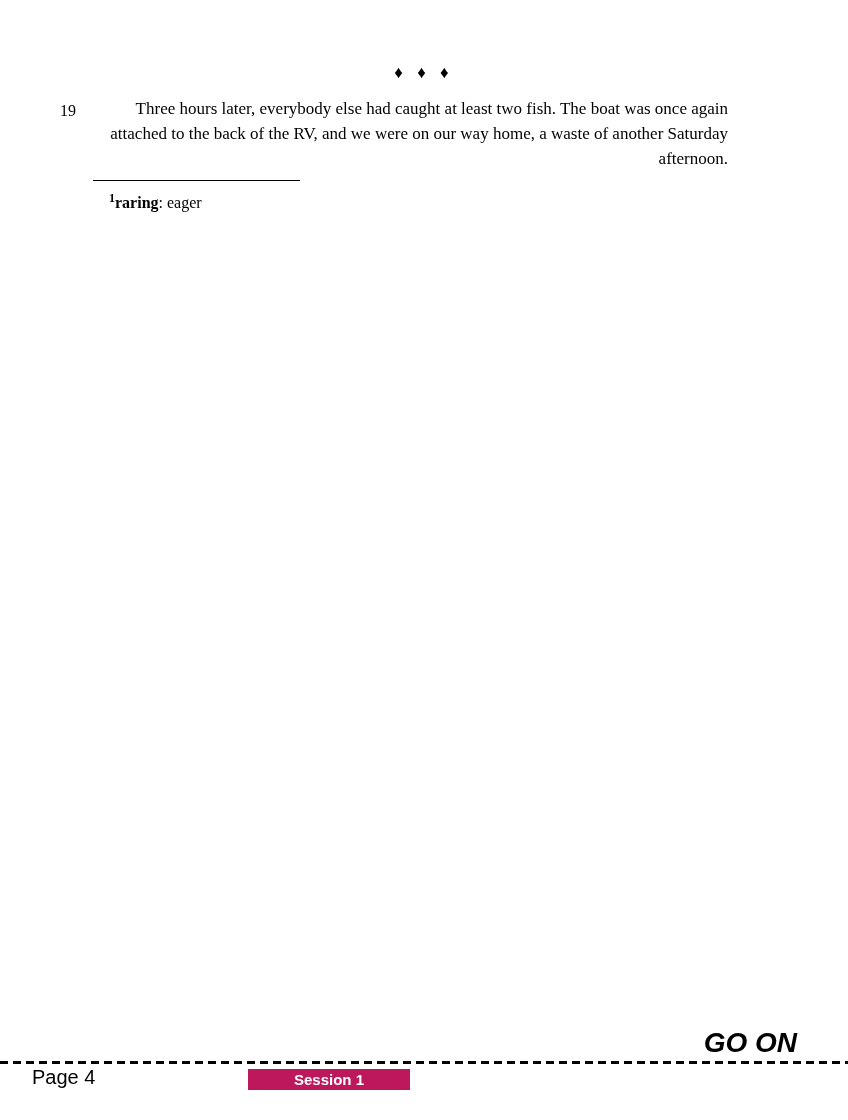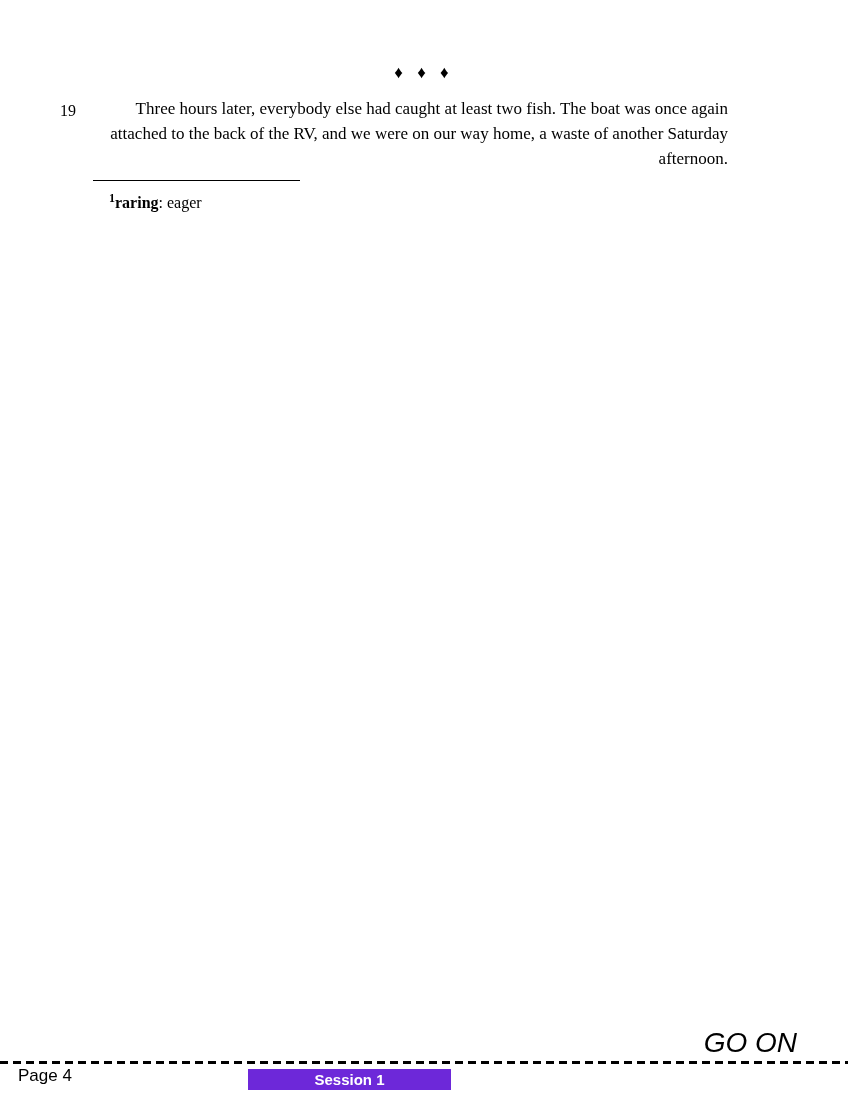--- a/index.html
+++ b/index.html
@@ -68,48 +68,48 @@
     font-size: 12px;
   }
   .footnote .term {
     font-weight: bold;
   }
   .go-on {
     position: absolute;
     top: 1027px;
     right: 51px;
     font-family: "Liberation Sans", sans-serif;
-    font-weight: normal;
+    font-weight: bold;
     font-style: italic;
     font-size: 28px;
     letter-spacing: 0px;
     text-align: right;
   }
   .dashed-line {
     position: absolute;
     top: 1061px;
     left: 0;
     width: 848px;
     height: 3px;
     background: repeating-linear-gradient(90deg, #000000 0px, #000000 8px, transparent 8px, transparent 13px);
   }
   .page-label {
     position: absolute;
     top: 1066px;
-    left: 18px;
+    left: 32px;
     font-family: "Liberation Sans", sans-serif;
-    font-size: 17px;
+    font-size: 20px;
   }
   .session-box {
     position: absolute;
     top: 1069px;
     left: 248px;
-    width: 203px;
+    width: 162px;
     height: 21px;
-    background: #6d28d9;
+    background: #be185d;
     color: #ffffff;
     font-family: "Liberation Sans", sans-serif;
     font-weight: bold;
     font-size: 15px;
     line-height: 21px;
     text-align: center;
   }
 </style>
 </head>
 <body>

